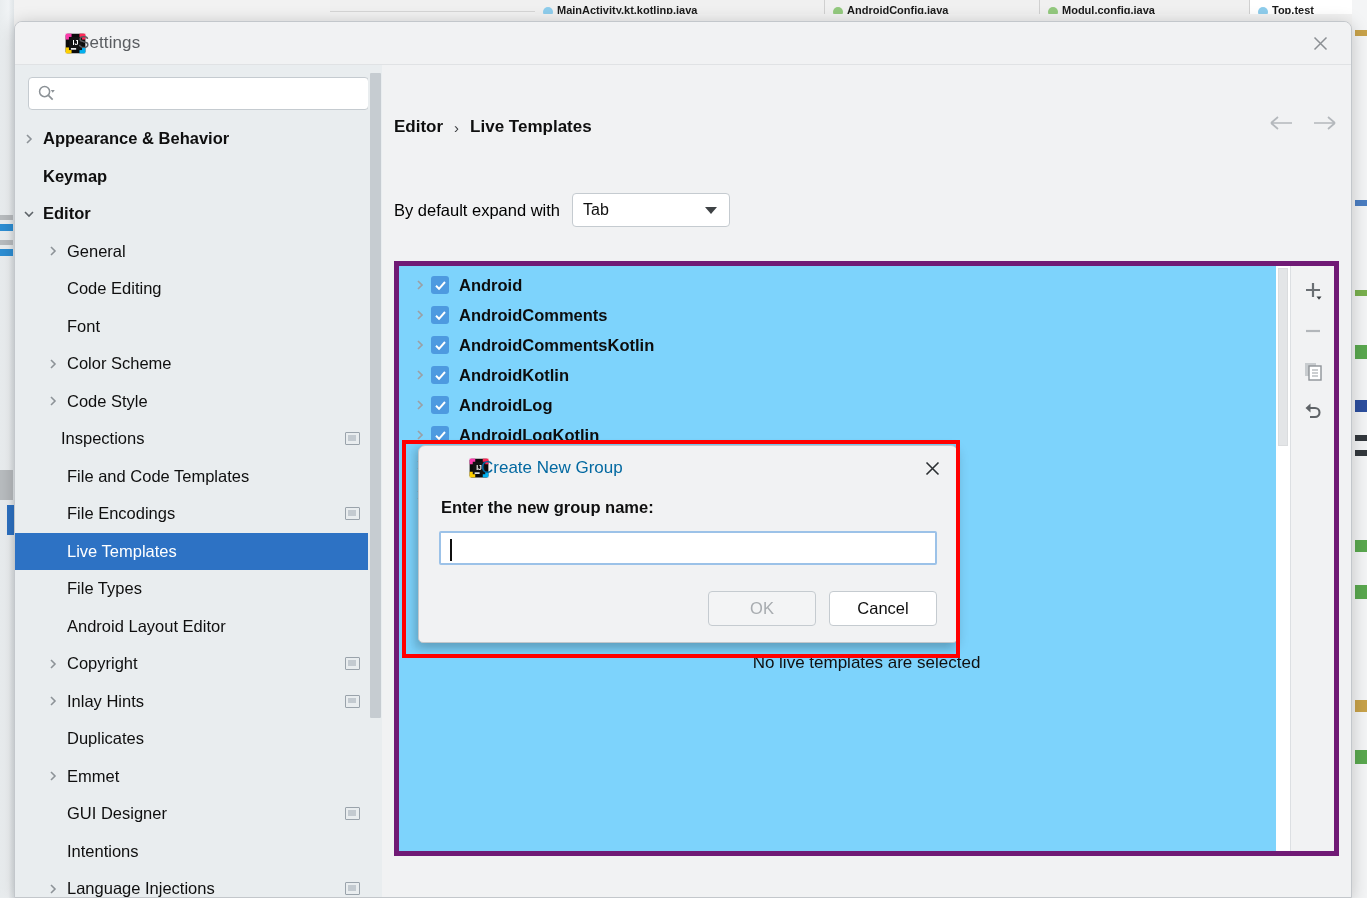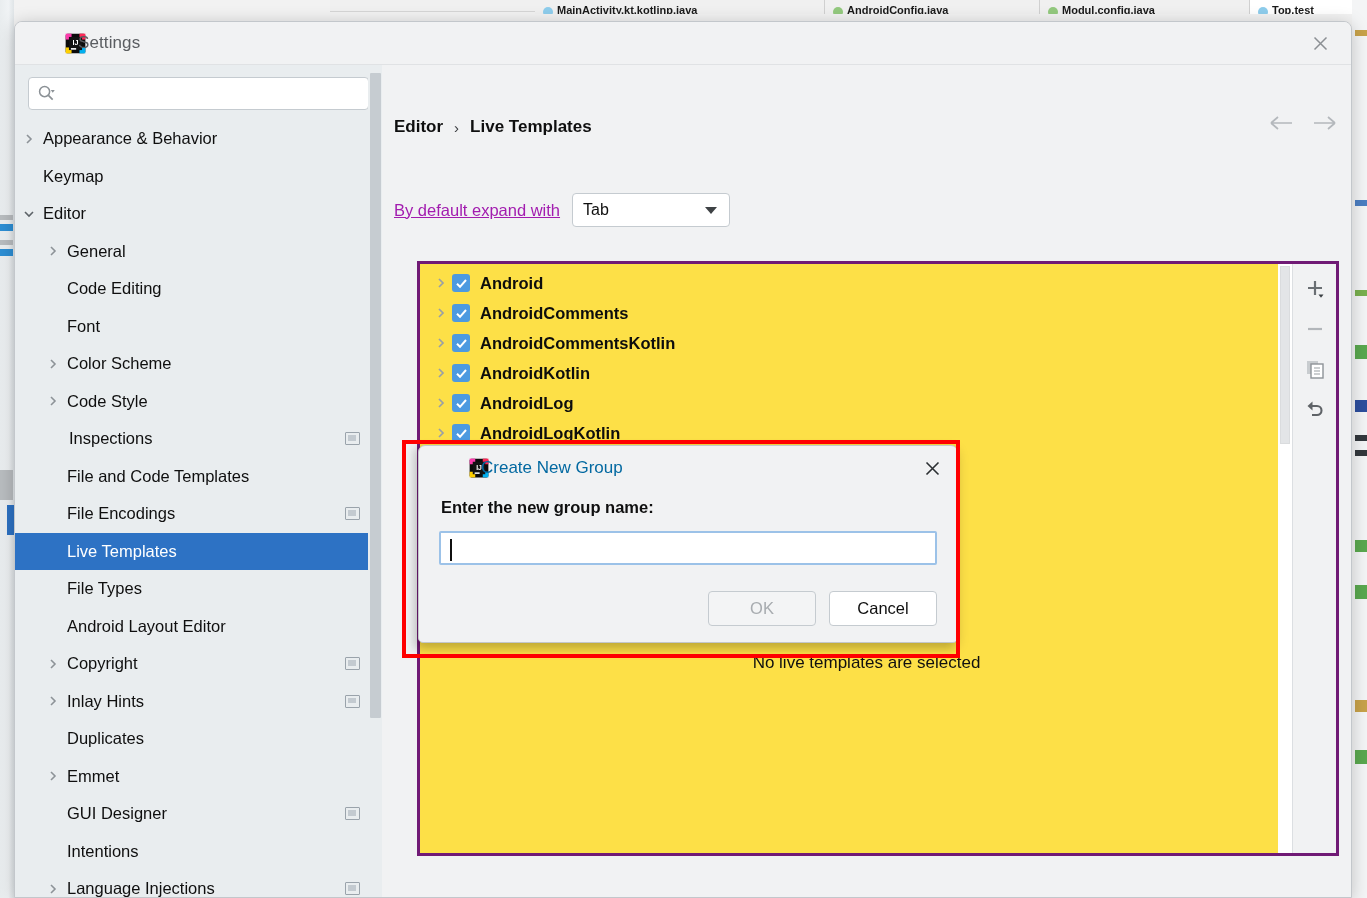--- a/index.html
+++ b/index.html
@@ -86,21 +86,21 @@
     height: 37.5px; display: flex; align-items: center;
     position: relative; cursor: default; padding-right: 20px;
   }
   .tree-row.selected { background: #2d72c4; }
   .tree-row .arrow {
     width: 16px; height: 16px; display: flex; align-items: center;
     justify-content: center; color: #8d9398; flex: 0 0 auto;
   }
   .tree-row .arrow.empty { visibility: hidden; }
   .tree-row .lbl { font-size: 16.5px; color: #0f0f0f; white-space: nowrap; }
-  .tree-row.bold .lbl { font-weight: 400; }
+  .tree-row.bold .lbl { font-weight: 700; }
   .tree-row.selected .lbl { color: #ffffff; }
   .tree-row .badge {
     position: absolute; right: 22px; width: 15px; height: 13px;
     border: 1.6px solid #9aa3ab; background: #e9edef; border-radius: 1px;
   }
   .tree-row .badge::after {
     content: ""; position: absolute; left: 2.4px; top: 2.2px;
     width: 7.2px; height: 5.2px; background: #c3cad0;
   }
   .sb-track {
@@ -125,38 +125,37 @@
   .nav-arrows {
     position: absolute; right: 14px; top: 48px; display: flex; gap: 16px;
     color: #b4b8bc;
   }
   .nav-arrows span { cursor: default; display: flex; }
 
   .expand-row {
     position: absolute; left: 12px; top: 128px;
     display: flex; align-items: center; gap: 12px;
   }
-  .expand-row .lbl { font-size: 16.5px; color: #a21caf; text-decoration: underline; }
+  .expand-row .lbl { font-size: 16.5px; color: #000000; }
   .combo {
     width: 158px; height: 34px; background: #ffffff;
     border: 1px solid #c5cbd0; border-radius: 4px;
     display: flex; align-items: center; padding: 0 10px;
     font-size: 16px; color: #0f0f0f; position: relative; cursor: default;
   }
   .combo .caret {
     position: absolute; right: 12px; width: 0; height: 0;
     border-left: 6px solid transparent; border-right: 6px solid transparent;
     border-top: 7px solid #3e4245;
   }
 
   .tpl-panel {
     position: absolute; left: 12px; top: 196px; right: 12px; bottom: 42px;
-    background: #fde047; border: 3px solid #701a75;
+    background: #7dd3fc; border: 5px solid #701a75;
     display: flex;
-    margin-left: 23px;
   }
   .tpl-list { flex: 1; position: relative; overflow: hidden; padding-top: 4px; }
   .tpl-row {
     height: 30px; display: flex; align-items: center; padding-left: 10px;
     cursor: default;
   }
   .tpl-row .arrow {
     width: 22px; display: flex; align-items: center; justify-content: center;
     color: #9aa0a5; flex: 0 0 auto;
   }
@@ -396,21 +395,21 @@
                 </svg>
               </span>
               <span class="lbl" style="margin-left: 6px;">Code Style</span>
             </div>
             <div class="tree-row">
               <span class="arrow empty" style="margin-left: 30px;">
                 <svg width="12" height="12" viewBox="0 0 12 12">
                   <path d="M4 2 L8 6 L4 10" stroke="#8d9398" stroke-width="1.6" fill="none"></path>
                 </svg>
               </span>
-              <span class="lbl" style="margin-left: 8px;">Inspections</span>
+              <span class="lbl" style="margin-left: 0;">Inspections</span>
               <span class="badge"></span>
             </div>
             <div class="tree-row">
               <span class="arrow empty" style="margin-left: 30px;">
                 <svg width="12" height="12" viewBox="0 0 12 12">
                   <path d="M4 2 L8 6 L4 10" stroke="#8d9398" stroke-width="1.6" fill="none"></path>
                 </svg>
               </span>
               <span class="lbl" style="margin-left: 6px;">File and Code Templates</span>
             </div>

